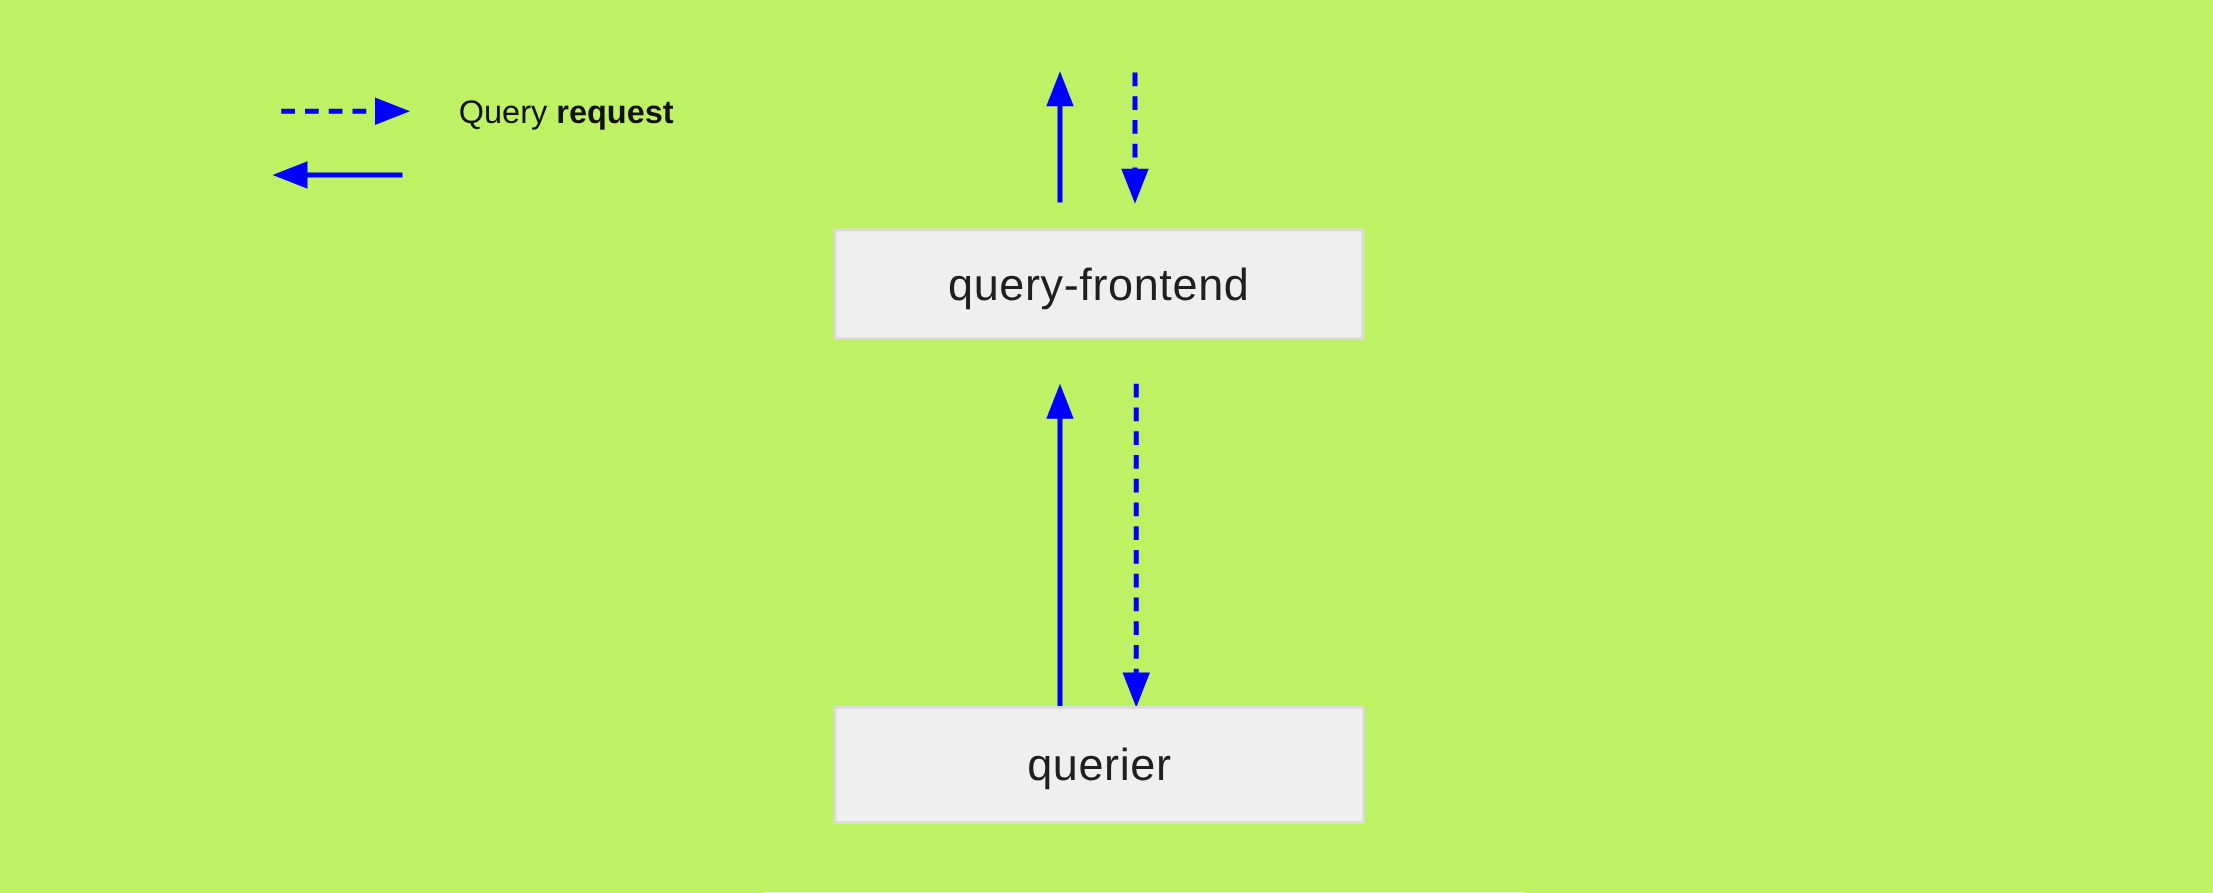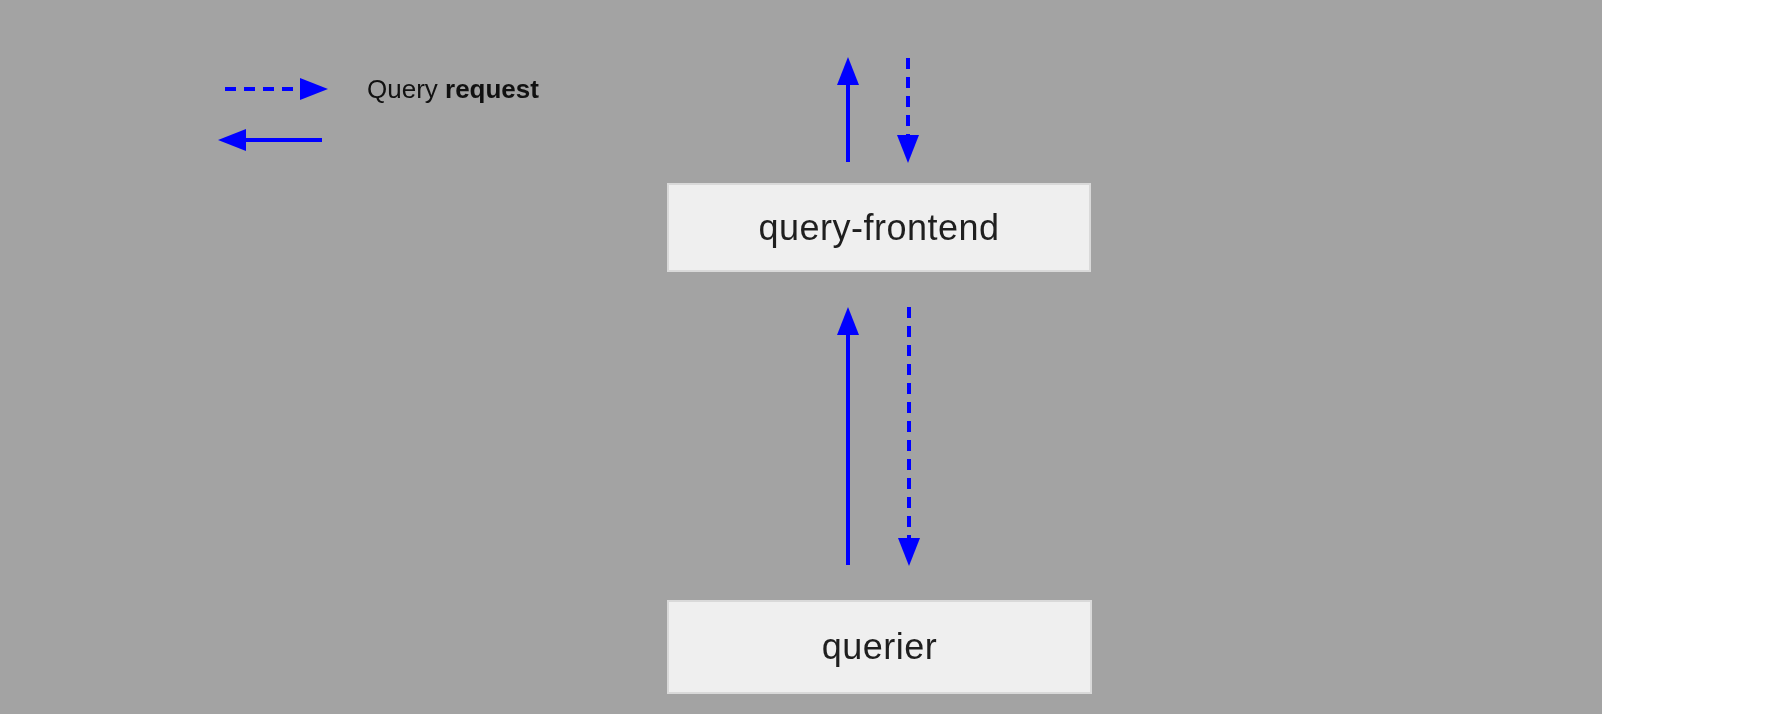--- a/index.html
+++ b/index.html
@@ -2,23 +2,23 @@
 <html><head>
 <meta charset="utf-8">
 <style>
   html, body {
     margin: 0;
     padding: 0;
     background: #ffffff;
   }
   .canvas {
     position: relative;
-    width: 1602px;
+    width: 1770px;
     height: 714px;
-    background: #a3a3a3;
+    background: #bef264;
     overflow: hidden;
     font-family: "Liberation Sans", sans-serif;
   }
   .arrow-layer {
     position: absolute;
     left: 0;
     top: 0;
     width: 1770px;
     height: 714px;
   }
@@ -74,17 +74,17 @@
   </svg>
 
   <div class="legend-label" style="left: 367px; top: 73px;">
     <span>Query </span><b>request</b>
   </div>
 
   <div class="node" style="left: 667px; top: 183px; width: 424px; height: 89px;">
     <span class="node-label">query-frontend</span>
   </div>
 
-  <div class="node" style="left: 667px; top: 600px; width: 425px; height: 94px;">
+  <div class="node" style="left: 667px; top: 565px; width: 425px; height: 94px;">
     <span class="node-label">querier</span>
   </div>
 
 </div>
 
 </body></html>

